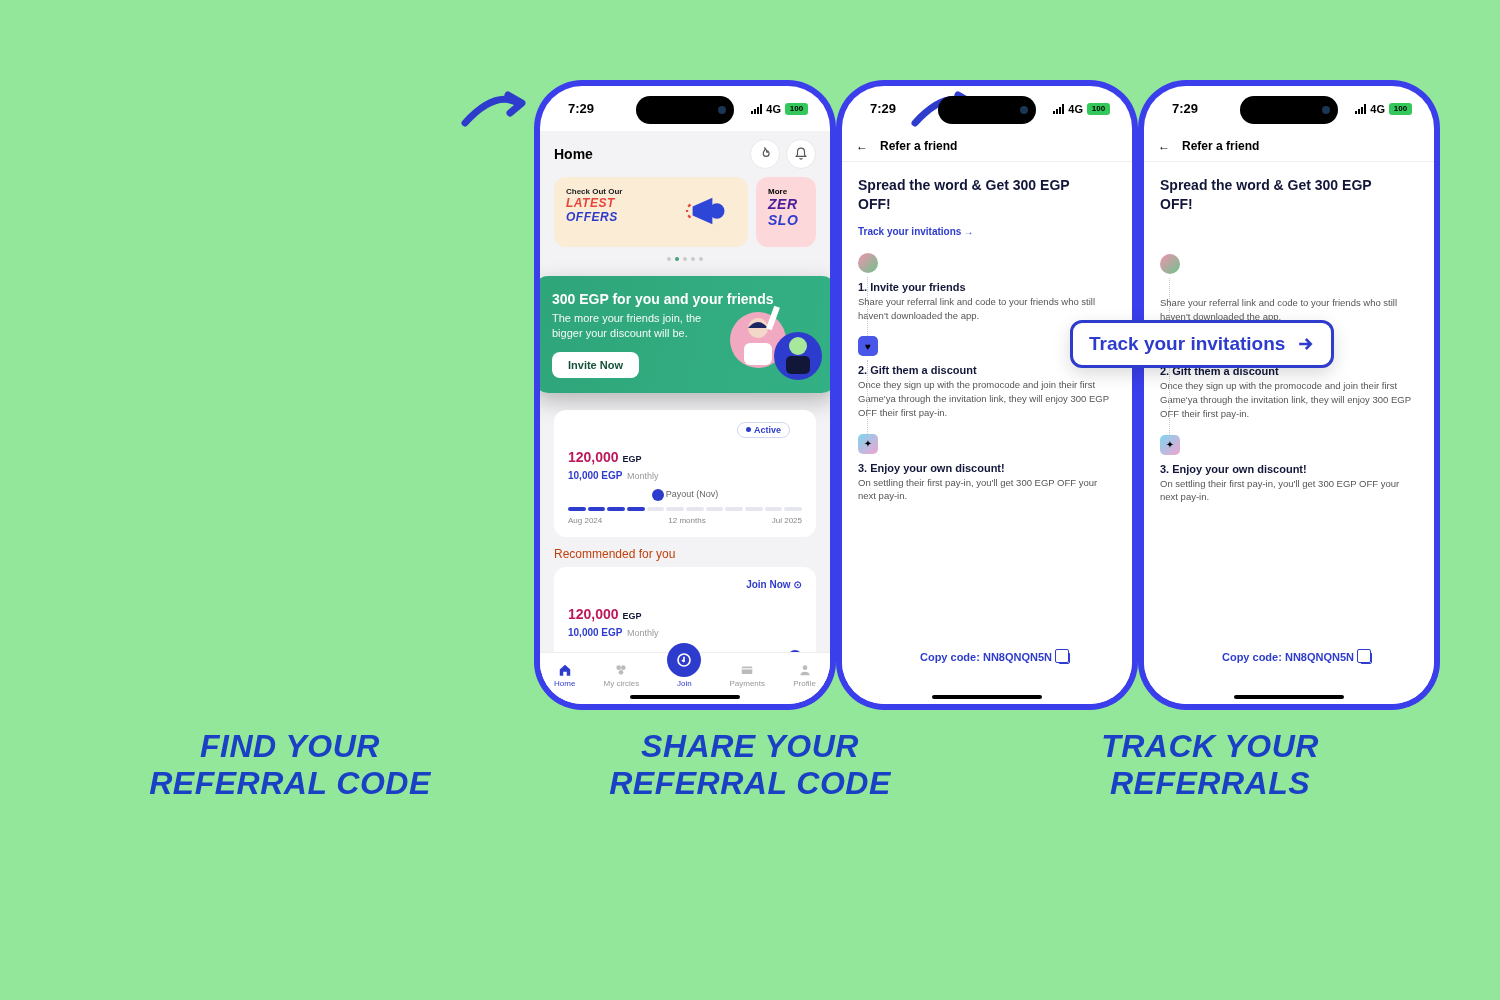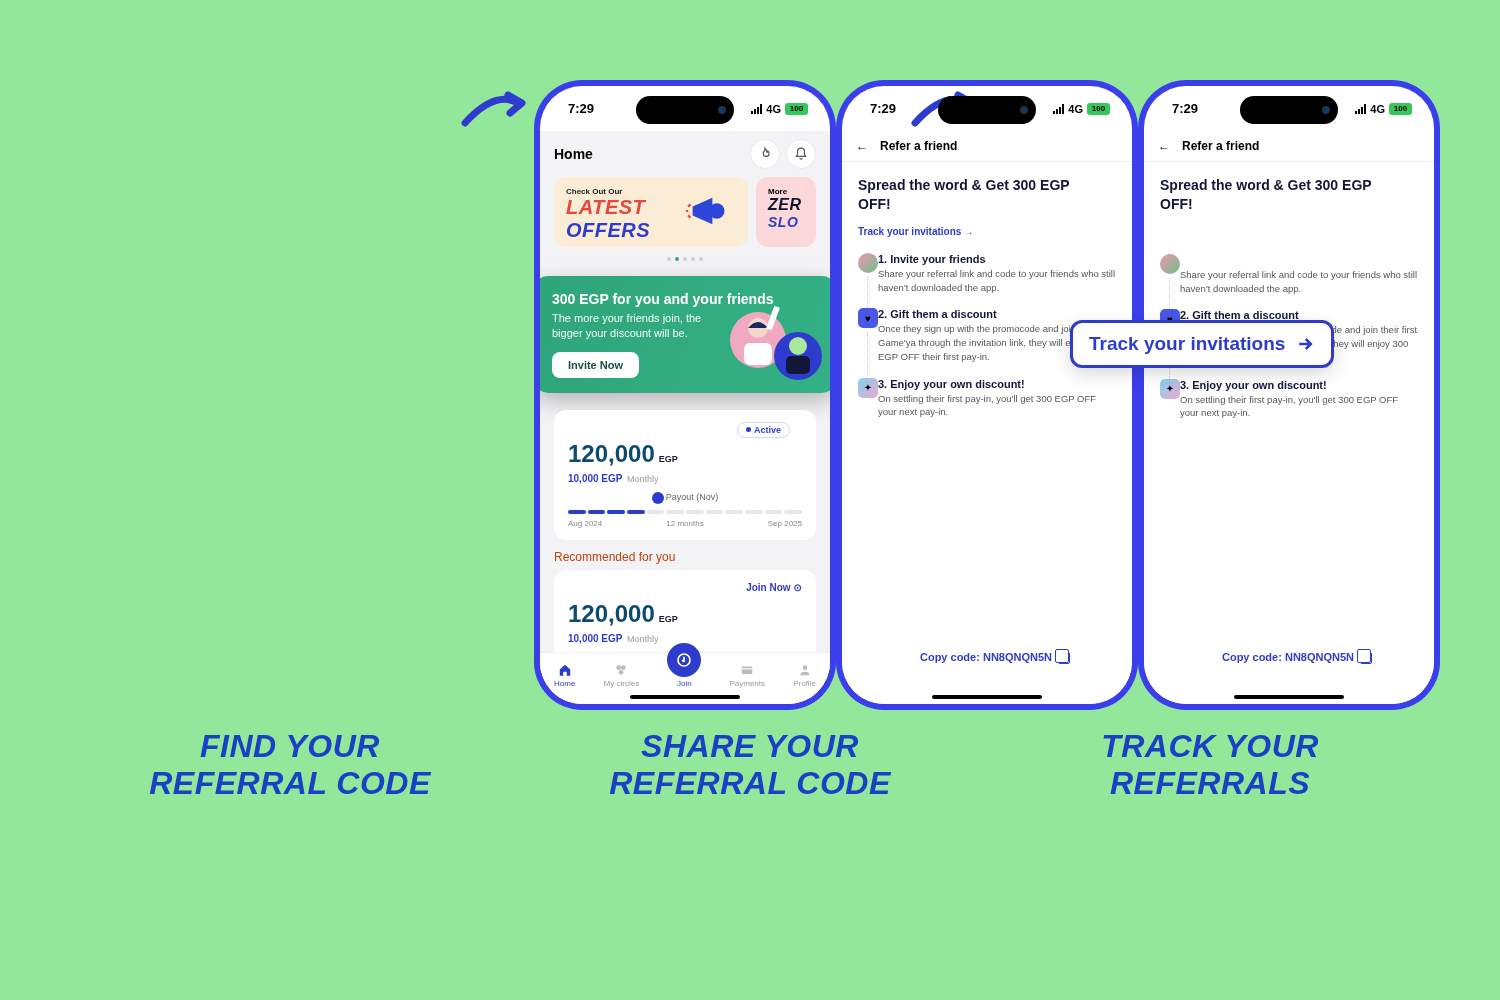--- a/index.html
+++ b/index.html
@@ -25,34 +25,34 @@
 
 .s1-header { display: flex; justify-content: space-between; align-items: center; padding: 8px 14px; }
 .s1-home-label { font-weight: 700; font-size: 14px;}
 .s1-header-icons { display: flex; gap: 6px; }
 .icon-circle{width:30px;height:30px;border-radius:50%;background:#fff;display:flex;align-items:center;justify-content:center;border:1px solid #e8e8ee;}
 .offers-row{display:flex;gap:8px;padding:0 14px 6px;position:relative;}
 .offer-card{flex:1;min-width:190px;border-radius:12px;padding:10px 12px;position:relative;overflow:hidden;height:70px;}
 .offer-card.beige{background:#faecd5;}
 .offer-card.pink{background:#fcd8db;min-width:60px;flex:0 0 55px;}
 .offer-small{font-size:8px;font-weight:700;color:#222;}
-.offer-big{font-size:20px;font-weight:900;letter-spacing:.5px;font-style:italic;}
+.offer-big{font-size:12px;font-weight:900;letter-spacing:.5px;font-style:italic;}
 .offer-more{font-size:8px;font-weight:700;}
 .megaphone{position:absolute;right:18px;top:12px;}
 .page-dots{display:flex;justify-content:center;gap:4px;padding:4px 0 6px;}
 .page-dots span{width:4px;height:4px;border-radius:50%;background:#ccc;}
 .page-dots span.active{background:#46a27a;}
 .referral-card{margin:0 -20px 8px;padding:15px 18px;background:linear-gradient(105deg,#2fa57a,#33b184);border-radius:14px;color:#fff;position:relative;box-shadow:0 8px 22px rgba(0,0,0,.25);overflow:hidden;}
 .ref-title{font-size:14px;font-weight:700;margin-bottom:4px;}
 .ref-sub{font-size:11px;opacity:.95;line-height:1.4;max-width:180px;}
 .invite-btn{margin-top:10px;background:#fff;color:#16523a;border:none;padding:7px 16px;border-radius:8px;font-size:11px;font-weight:700;}
 .ref-avatars{position:absolute;right:10px;top:22px;}
 .info-card{background:#fff;margin:0 14px 8px;border-radius:12px;padding:12px 14px;}
 .amount-row{display:flex;align-items:baseline;gap:4px;}
-.amount-big{font-size:24px;font-weight:800;color:#0c4a6e;}
+.amount-big{font-size:14px;font-weight:800;color:#be185d;}
 .amount-curr{font-size:9px;font-weight:700;color:#12173a;margin-top:32px;}
 .amount-sub{font-size:10px;color:#2e3cce;font-weight:700;margin-top:2px;}
 .amount-sub-grey{font-size:9px;color:#999;}
 .badge-active{position:absolute;right:26px;font-size:9px;color:#2e3cce;font-weight:700;border:1px solid #d1d7f5;border-radius:10px;padding:2px 8px;display:flex;align-items:center;gap:3px;}
 .badge-active::before{content:'';width:5px;height:5px;border-radius:50%;background:#2e3cce;}
 .timeline{margin-top:6px;}
 .timeline-label{text-align:center;font-size:9px;color:#666;margin-bottom:6px;}
 .tl-icon{display:inline-block;width:12px;height:12px;background:#2e3cce;border-radius:50%;margin-right:2px;vertical-align:middle;}
 .timeline-bar{display:flex;gap:2px;}
 .timeline-bar span{flex:1;height:4px;background:#e6e6ee;border-radius:2px;}
@@ -69,21 +69,21 @@
 .nav-icon{width:16px;height:14px;}
 .nav-join{width:34px;height:34px;border-radius:50%;background:#2e3cce;display:flex;align-items:center;justify-content:center;margin-top:-20px;color:#fff;}
 
 
 .refer-header{display:flex;align-items:center;gap:12px;padding:8px 14px;background:#fff;border-bottom:1px solid #eee;}
 .refer-header span{font-size:12px;font-weight:700;}
 .back-arrow{font-size:16px;}
 .refer-content{padding:14px 16px;}
 .refer-heading{font-size:14px;font-weight:800;color:#12173a;line-height:1.35;margin-bottom:12px;max-width:230px;}
 .track-link{color:#2e3cce;font-size:10px;font-weight:700;margin-bottom:16px;display:flex;align-items:center;gap:2px;}
-.step{display:flex;gap:0;margin-bottom:14px;position:relative;}
+.step{display:flex;gap:8px;margin-bottom:14px;position:relative;flex-direction:column;}
 .step-dotted{position:absolute;left:9px;top:24px;bottom:-14px;border-left:1.5px dotted #c6c6d6;}
 .step:last-child .step-dotted{display:none;}
 .step-icon{width:20px;height:20px;border-radius:5px;flex-shrink:0;display:flex;align-items:center;justify-content:center;font-size:10px;}
 .step-icon.s1{background:linear-gradient(135deg,#f093b0,#6dc28b);border-radius:50%;}
 .step-icon.s2{background:#4857e8;}
 .step-icon.s3{background:linear-gradient(135deg,#7cd6f0,#f2a3d0);}
 .step-text{flex:1;}
 .step-title{font-size:11px;font-weight:800;color:#12173a;margin-bottom:2px;}
 .step-desc{font-size:9.5px;color:#555;line-height:1.45;}
 .copy-code{position:absolute;bottom:40px;left:16px;right:0;text-align:center;color:#2e3cce;font-size:11px;font-weight:700;}
@@ -145,21 +145,21 @@
               <div class="offer-big" style="color:#e8453b">LATEST</div>
               <div class="offer-big" style="color:#2e3cce">OFFERS</div>
               <svg class="megaphone" width="44" height="44" viewBox="0 0 40 40">
                   <path d="M6 16l18-8v24l-18-8z" fill="#2e46d8"></path>
                   <circle cx="28" cy="20" r="7" fill="#2e46d8"></circle>
                   <path d="M4 14l-2 2m2 10l-2-2M2 20h-2" stroke="#e8453b" stroke-width="2"></path>
                 </svg>
             </div>
             <div class="offer-card pink">
               <div class="offer-more">More</div>
-              <div class="offer-big" style="color:#0f172a;font-size:16px">ZER</div>
+              <div class="offer-big" style="color:#4c1d95;font-size:14px">ZER</div>
               <div class="offer-big" style="color:#2e3cce;font-size:14px">SLO</div>
             </div>
           </div>
           <div class="page-dots">
               <span></span>
               <span class="active"></span>
               <span></span>
               <span></span>
               <span></span>
             </div>
@@ -199,21 +199,21 @@
                   <span></span>
                   <span></span>
                   <span></span>
                   <span></span>
                   <span></span>
                   <span></span>
                 </div>
               <div class="timeline-dates">
                   <span>Aug 2024</span>
                   <span>12 months</span>
-                  <span>Sep 2025</span>
+                  <span>Jul 2025</span>
                 </div>
             </div>
           </div>
           <div class="section-title">Recommended for you</div>
           <div class="info-card">
             <div class="join-row">
               <div>
                 <div class="amount-row">
                     <span class="amount-big">120,000</span>
                     <span class="amount-curr">EGP</span>

